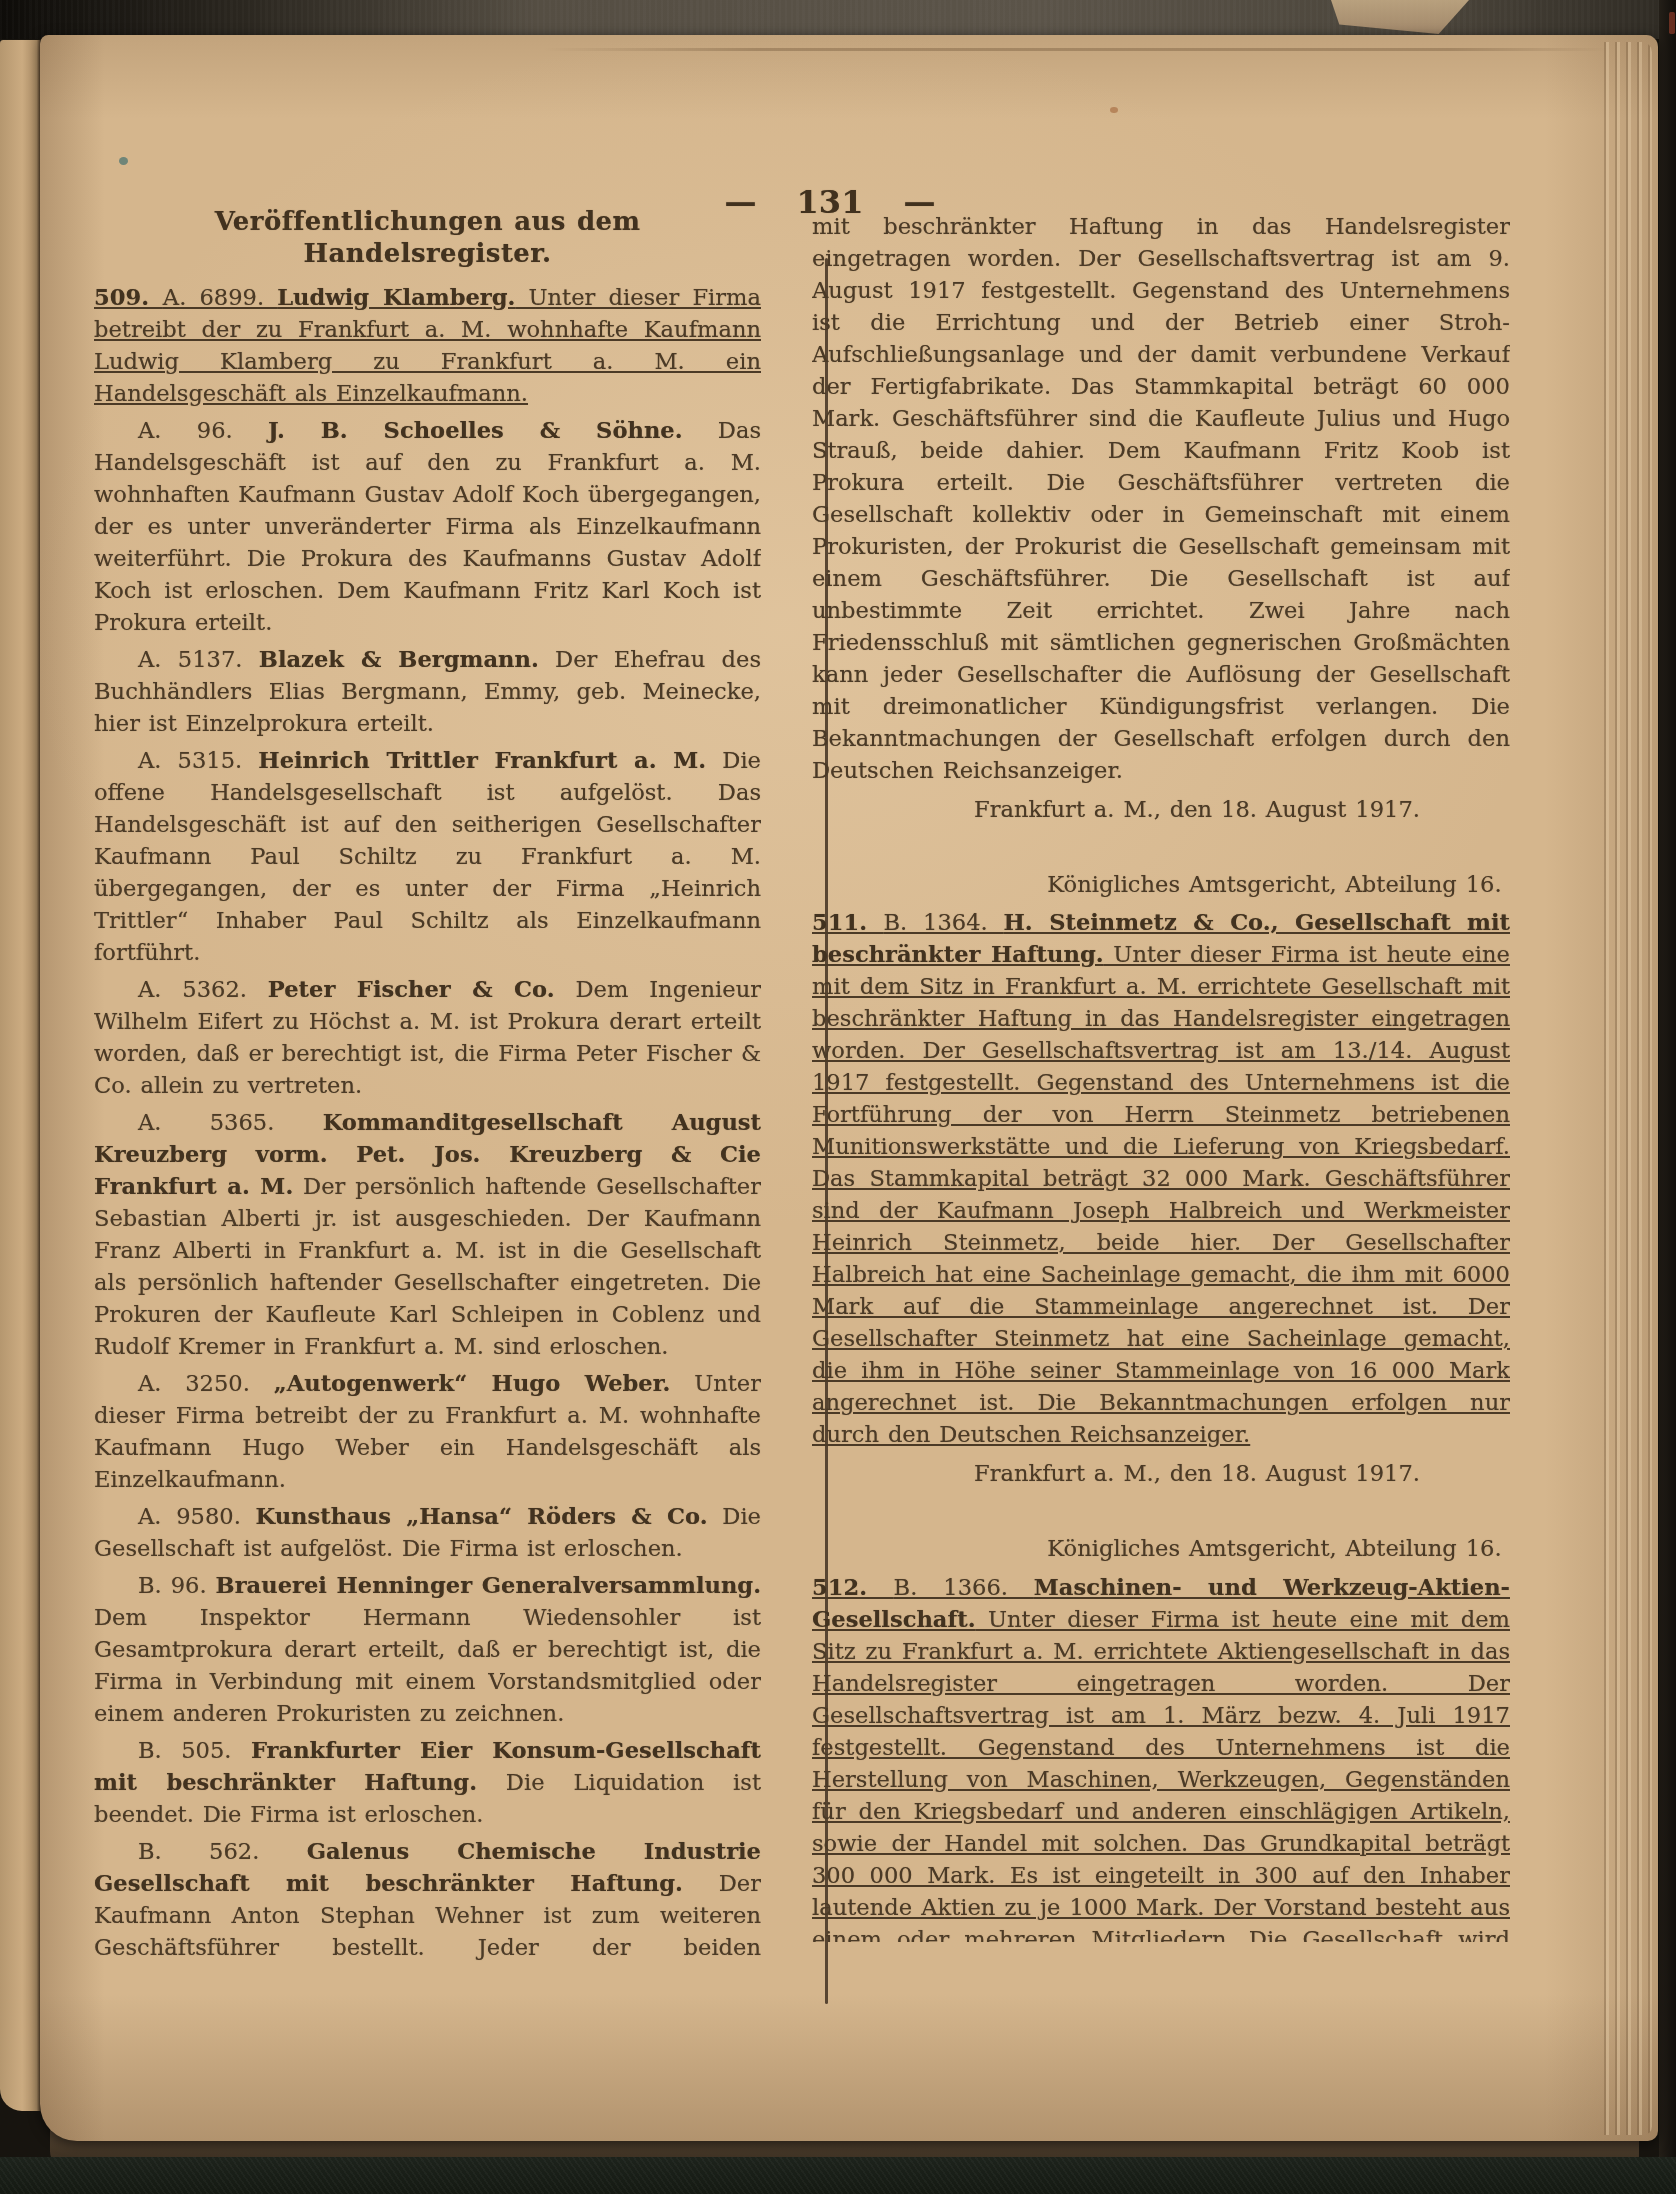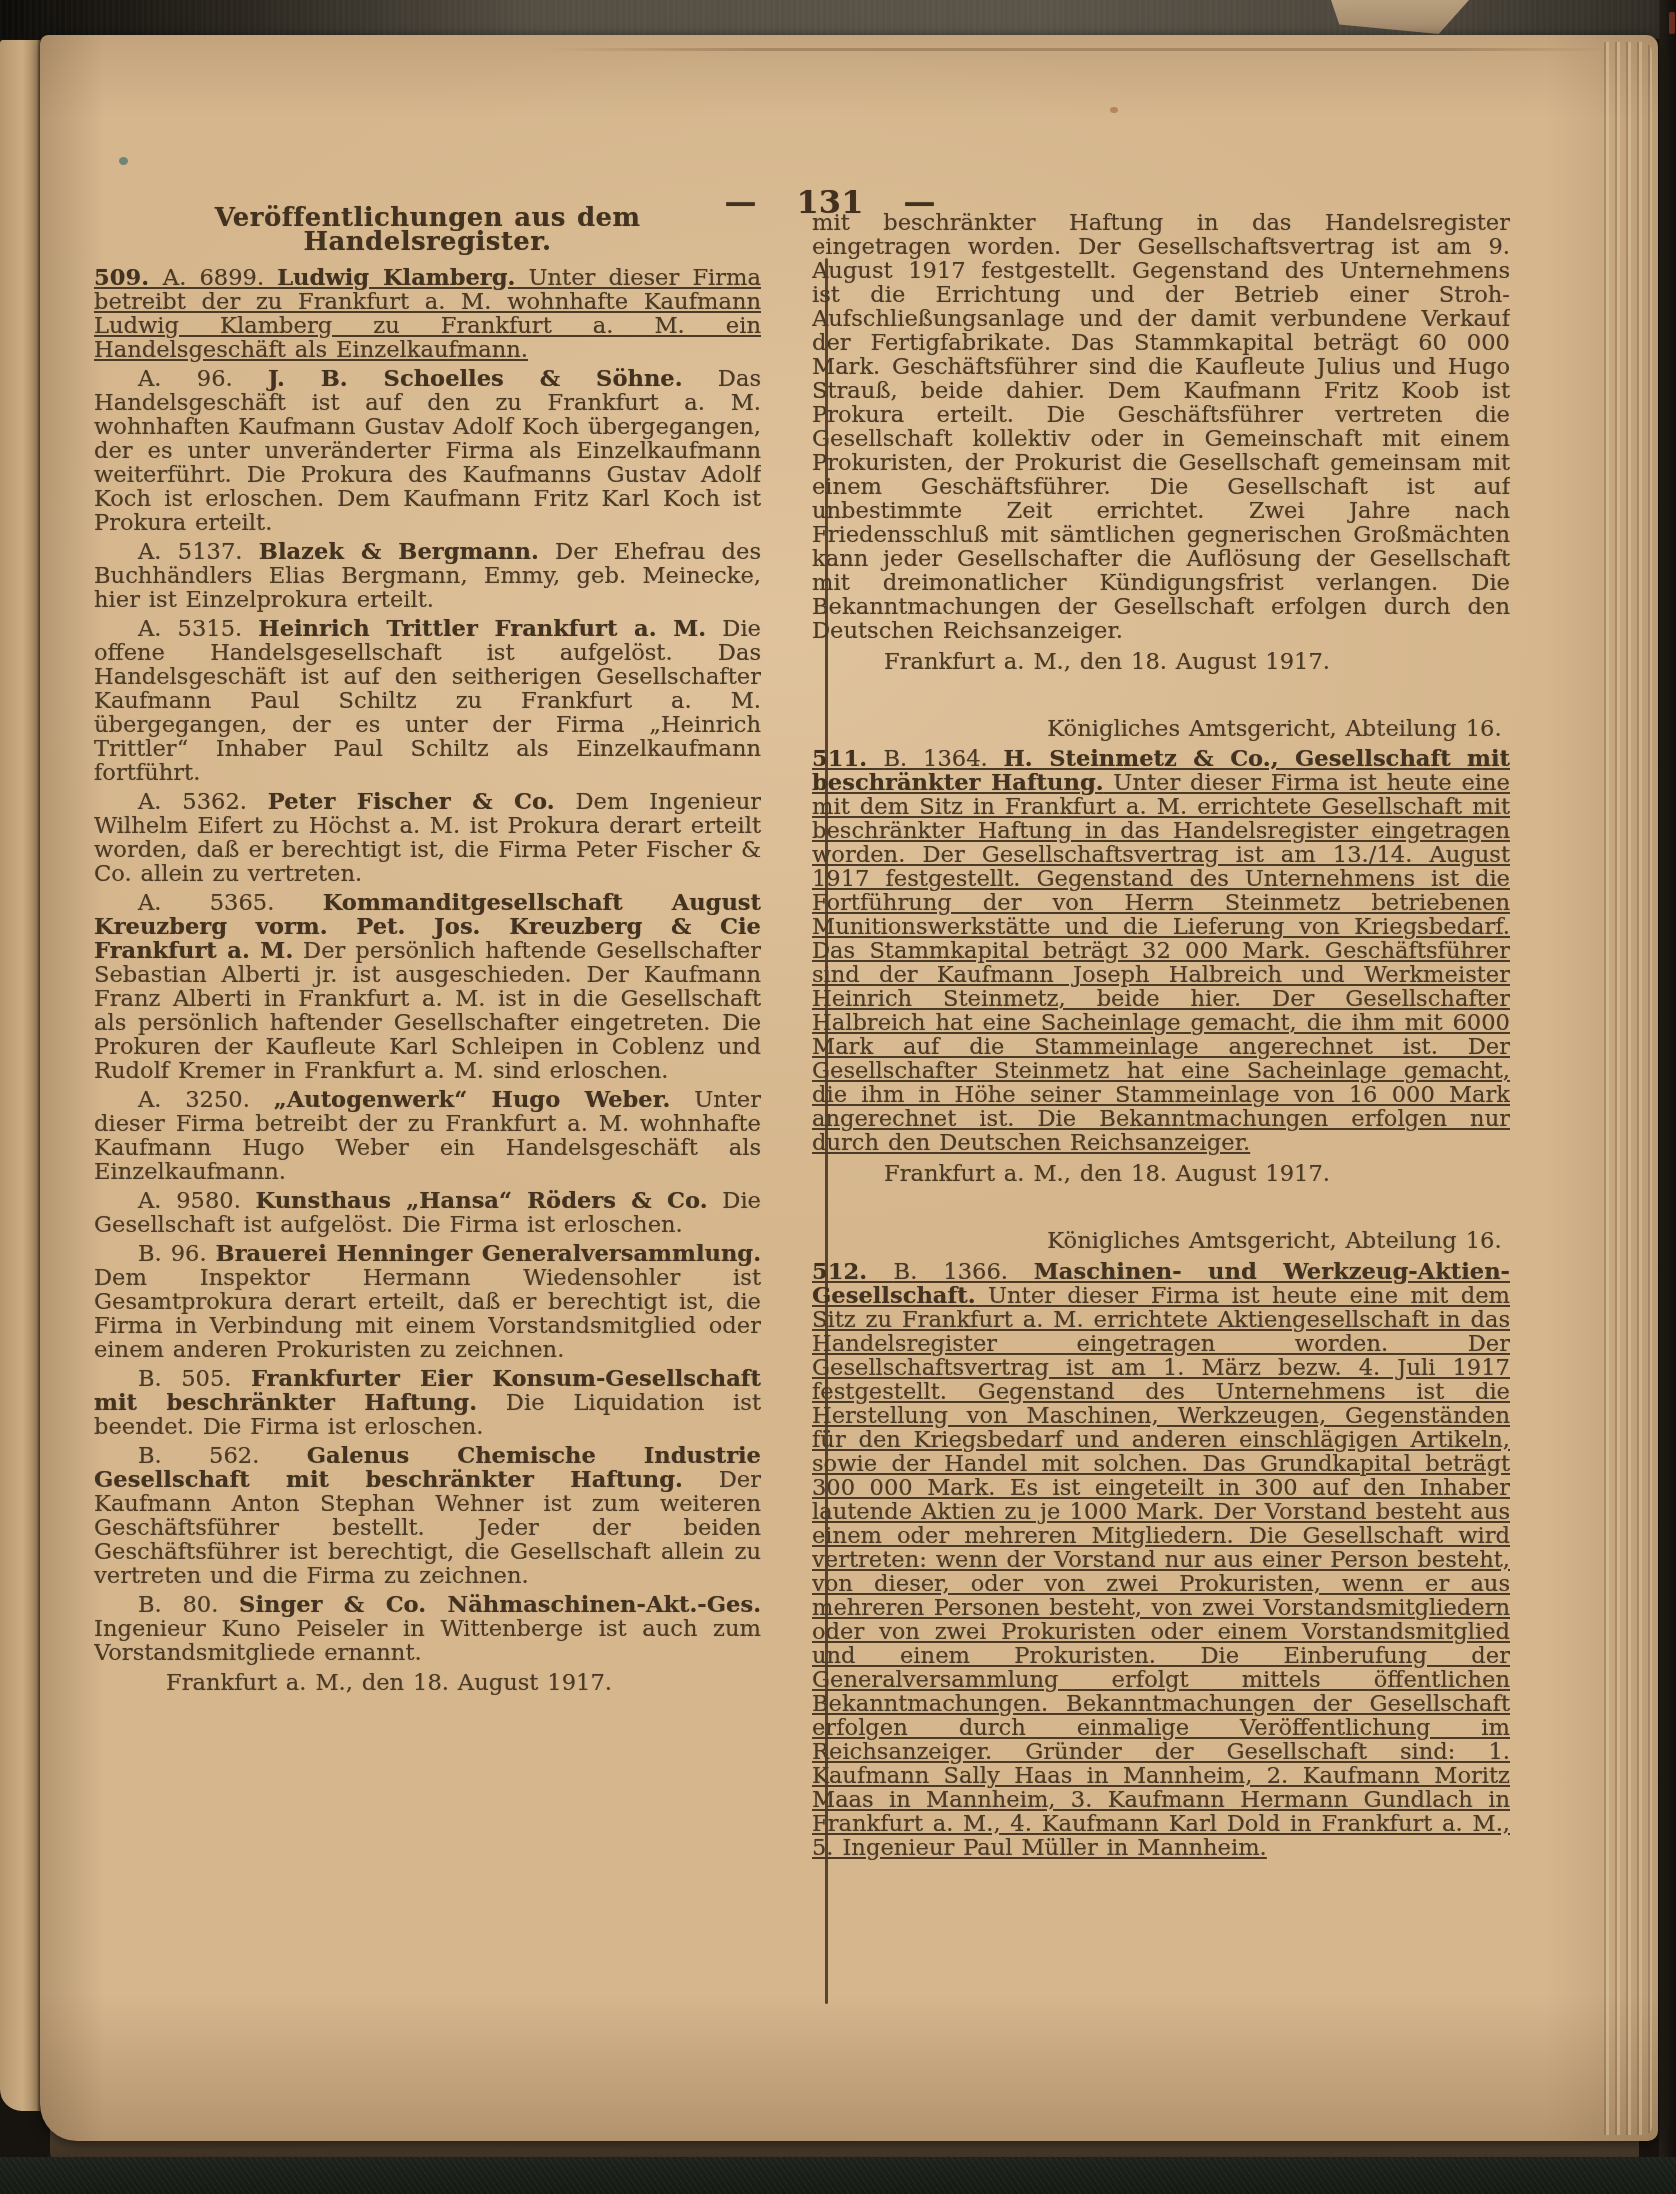--- a/index.html
+++ b/index.html
@@ -88,35 +88,35 @@
   }
   
   .print{color:#4b3a26;text-shadow:0 0 0.8px rgba(75,58,38,.55);}
   .page-number{
     position:absolute;left:94px;top:148px;width:1392px;
     display:flex;justify-content:center;align-items:center;gap:40px;
     font-size:32px;font-weight:bold;color:#41311e;
   }
   .column{
     position:absolute;
-    font-size:22.6px;line-height:24px;word-spacing:1.7px;
+    font-size:22.6px;line-height:32px;word-spacing:1.7px;
     text-align:justify;overflow:hidden;
   }
   .column-left{left:94px;top:205px;width:667px;height:1757px;}
   .column-right{left:812px;top:210px;width:698px;height:1732px;}
   .col-heading{
     font-size:26px;font-weight:bold;text-align:center;
     margin:0 0 11.7px 0;color:#42321f;letter-spacing:0.4px;
   }
   .entry{margin:0 0 5px 0;}
   .entry .b{font-weight:bold;color:#42321f;}
   .entry.sub{text-indent:44px;}
   .entry.lead{text-indent:0;text-decoration:underline;}
   .entry.cont{text-indent:0;}
-  .entry.dateline{text-align:left;text-indent:72px;margin-top:6.7px;margin-bottom:1.7px;}
+  .entry.dateline{text-align:center;text-indent:72px;margin-top:6.7px;margin-bottom:1.7px;}
   .entry.signature{text-align:right;padding-right:8.4px;margin-bottom:6.7px;margin-top:43px;}
   .divider{
     position:absolute;left:785px;top:223px;width:3.4px;height:1746px;
     background:#4a3827;opacity:.9;border-radius:1.7px;
   }
 </style>
 </head>
 <body>
 
 <div class="cover-top"></div>

